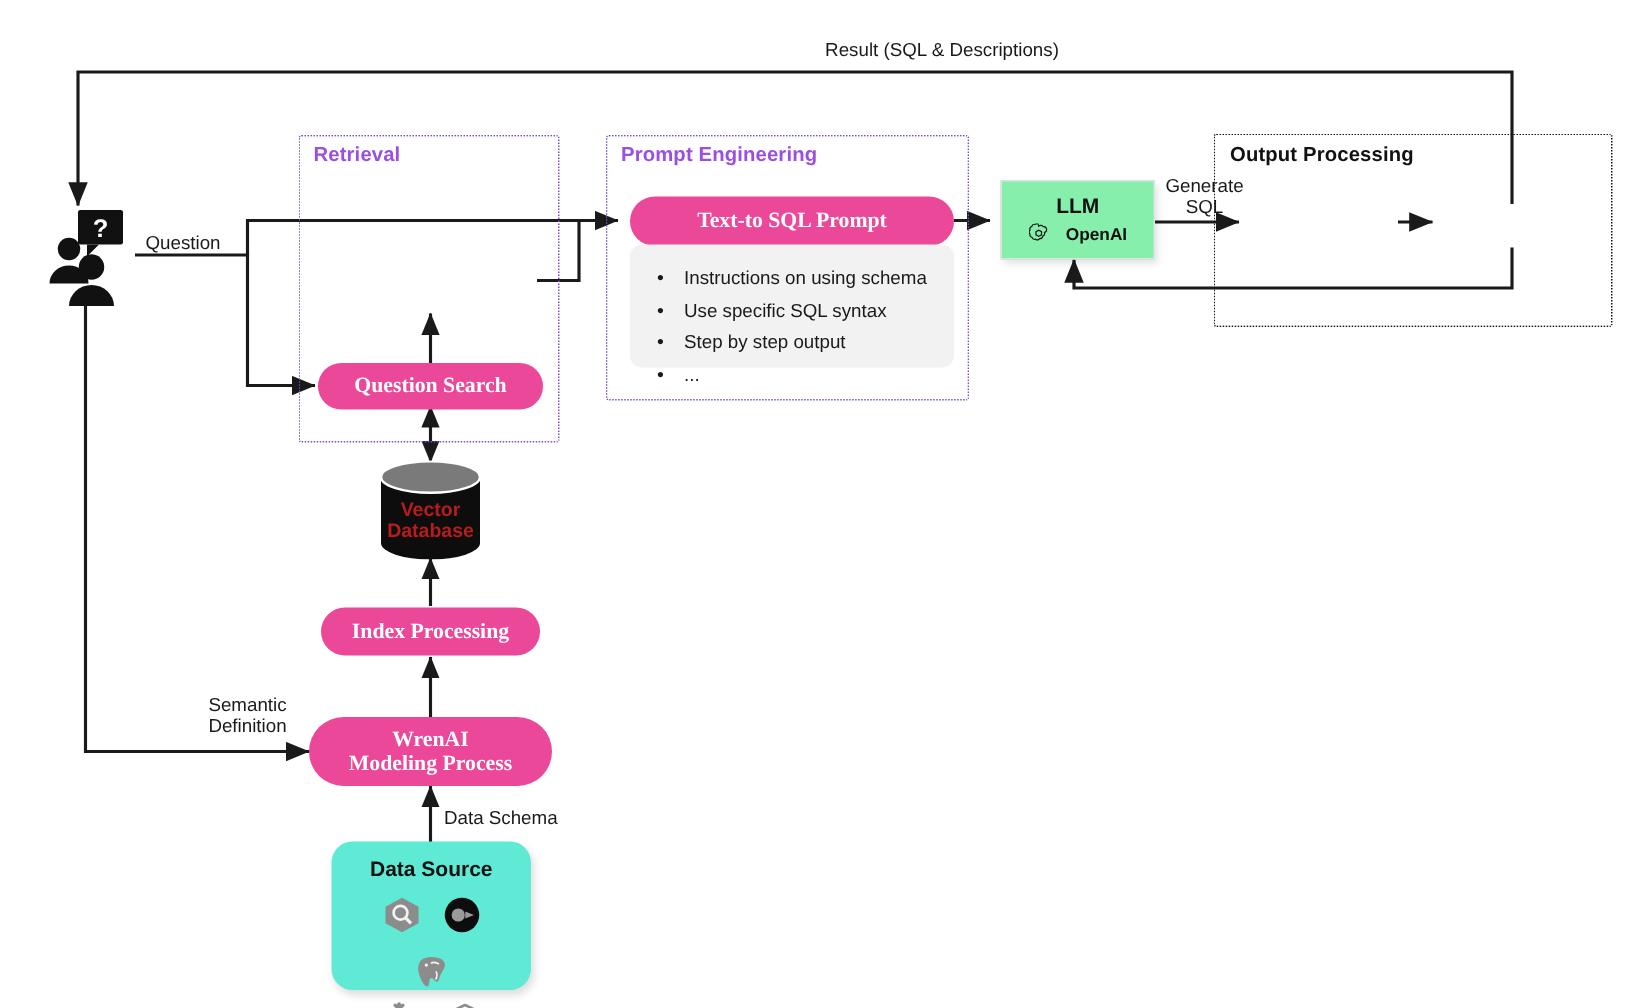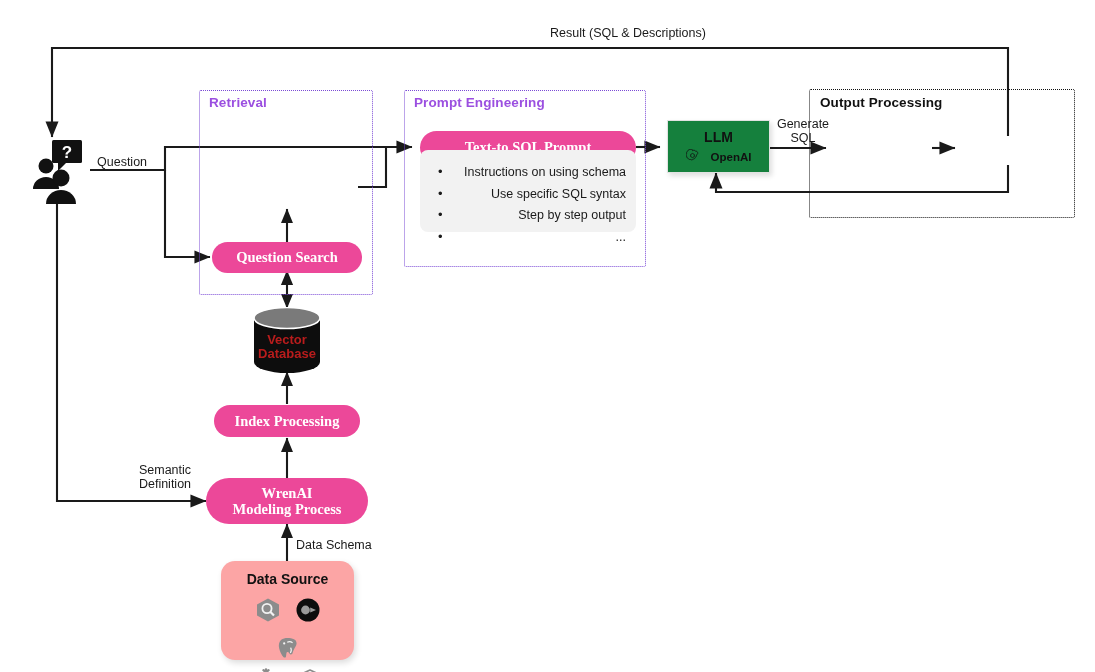--- a/index.html
+++ b/index.html
@@ -39,31 +39,31 @@
   .prompt-card li{
     font-size:12.5px;color:#1a1a1a;line-height:1.0;margin-bottom:9px;
     padding-left:22px;position:relative;white-space:nowrap;
   }
   .prompt-card li:before{
     content:"•";position:absolute;left:4px;top:-1px;font-size:13px;color:#1a1a1a;
   }
 
   
   .llm-card{
-    position:absolute;background:#15803d;border:1px solid #e2e2e2;
+    position:absolute;background:#86efac;border:1px solid #e2e2e2;
     box-shadow:2px 3px 5px rgba(0,0,0,.13);
     display:flex;flex-direction:column;align-items:center;justify-content:center;
     box-sizing:border-box;
   }
   .llm-title{font-weight:bold;font-size:14px;color:#111;margin-bottom:4px;}
   .llm-vendor{display:flex;align-items:center;gap:12px;font-size:11.5px;font-weight:bold;color:#111;}
 
   
   .ds-card{
-    position:absolute;background:#fca5a5;border-radius:14px;
+    position:absolute;background:#5eead4;border-radius:14px;
     box-shadow:2px 3px 6px rgba(0,0,0,.14);
     box-sizing:border-box;padding-top:10px;
   }
   .ds-title{text-align:center;font-weight:bold;font-size:14px;color:#111;}
   .ds-icons{display:flex;flex-wrap:wrap;justify-content:center;gap:10px 12px;margin-top:9px;padding:0 16px;}
   .ds-icon{width:28px;height:28px;display:flex;align-items:center;justify-content:center;}
   .ds-row2{display:flex;justify-content:center;gap:16px;margin-top:4px;}
 
   
   .cylinder{position:absolute;}
@@ -178,21 +178,21 @@
 
 
 
   <div class="pill" style="left:214px;top:405px;width:146px;height:32px;">Index Processing</div>
 
   <div class="pill two-line" style="left:206px;top:478px;width:162px;height:46px;flex-direction:column;">
     <span>WrenAI</span>
     <span>Modeling Process</span>
   </div>
 
-  <div class="prompt-card" style="left:420px;top:150px;width:216px;height:82px;text-align:right;">
+  <div class="prompt-card" style="left:420px;top:163px;width:216px;height:82px;">
     <ul>
       <li>Instructions on using schema</li>
       <li>Use specific SQL syntax</li>
       <li>Step by step output</li>
       <li>...</li>
     </ul>
   </div>
 
   <div class="llm-card" style="left:667px;top:120px;width:103px;height:53px;">
     <div class="llm-title">LLM</div>

